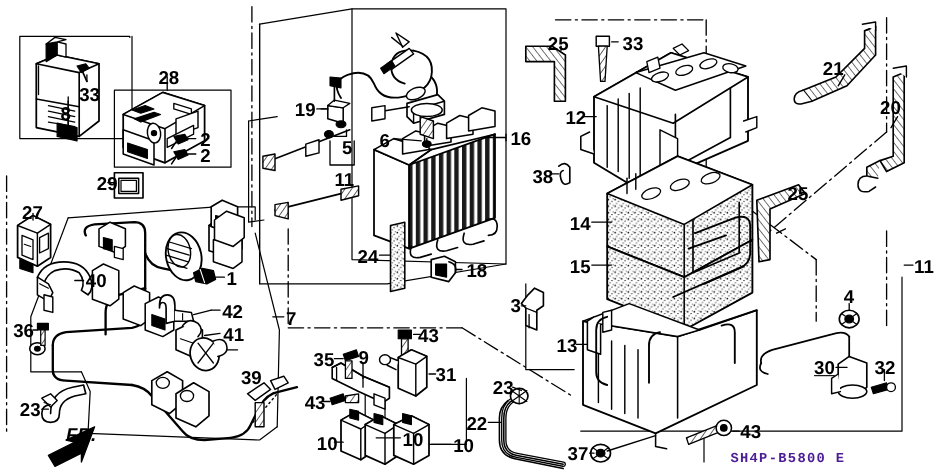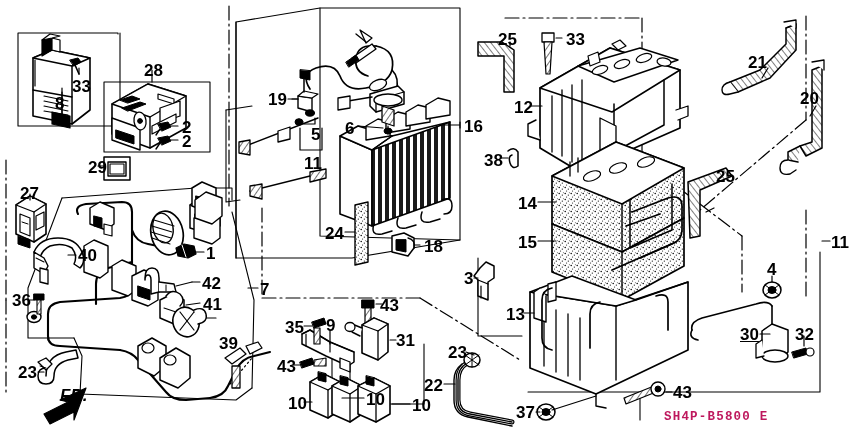--- a/index.html
+++ b/index.html
@@ -24,21 +24,21 @@
     line-height:1;
     white-space:nowrap;
     letter-spacing:0px;
   }
   .partno{
     position:absolute;
     font-family:"Liberation Mono","DejaVu Sans Mono",monospace;
     font-weight:bold;
     font-size:12.5px;
     letter-spacing:1.2px;
-    color:#be185d;
+    color:#4c1d95;
     white-space:nowrap;
   }
   .frlabel{
     position:absolute;
     font-family:"Liberation Sans",sans-serif;
     font-weight:bold;
     font-style:italic;
     font-size:17px;
     color:#000;
     white-space:nowrap;

